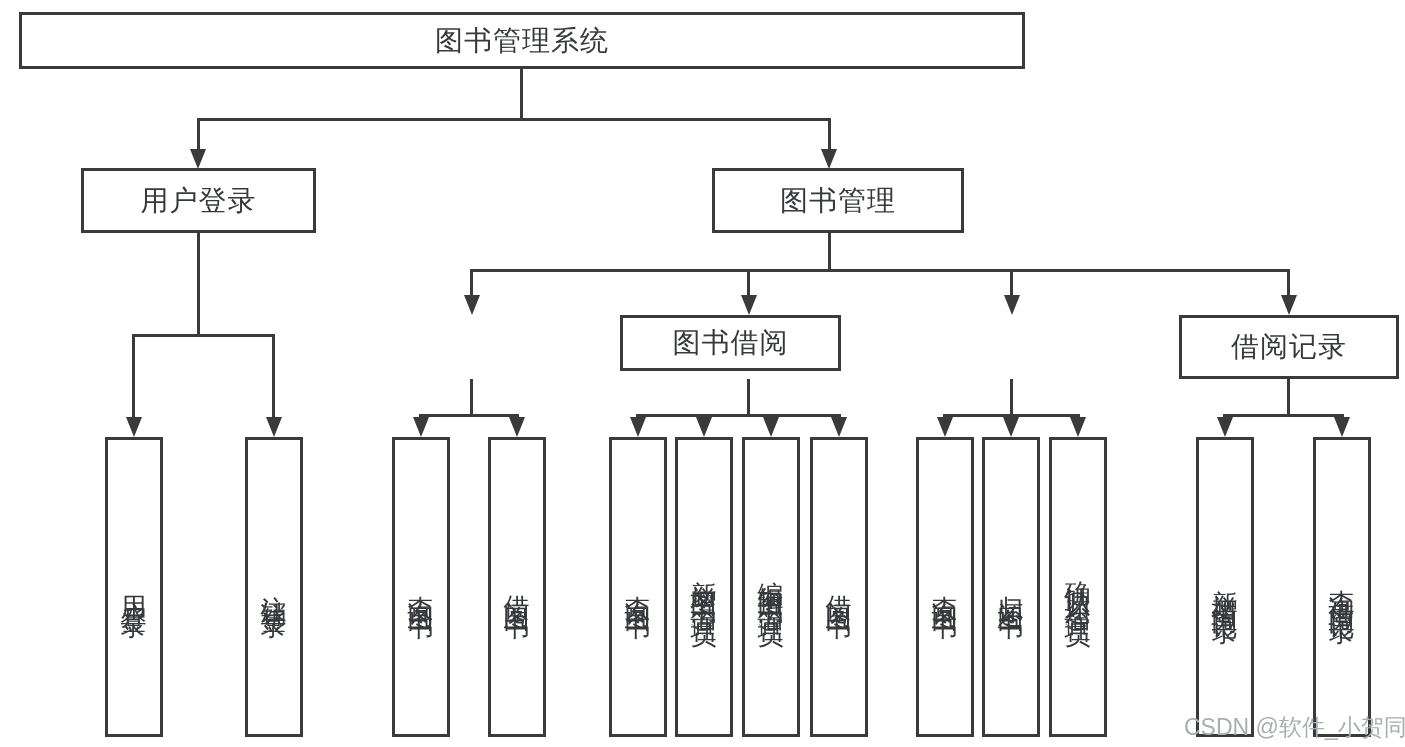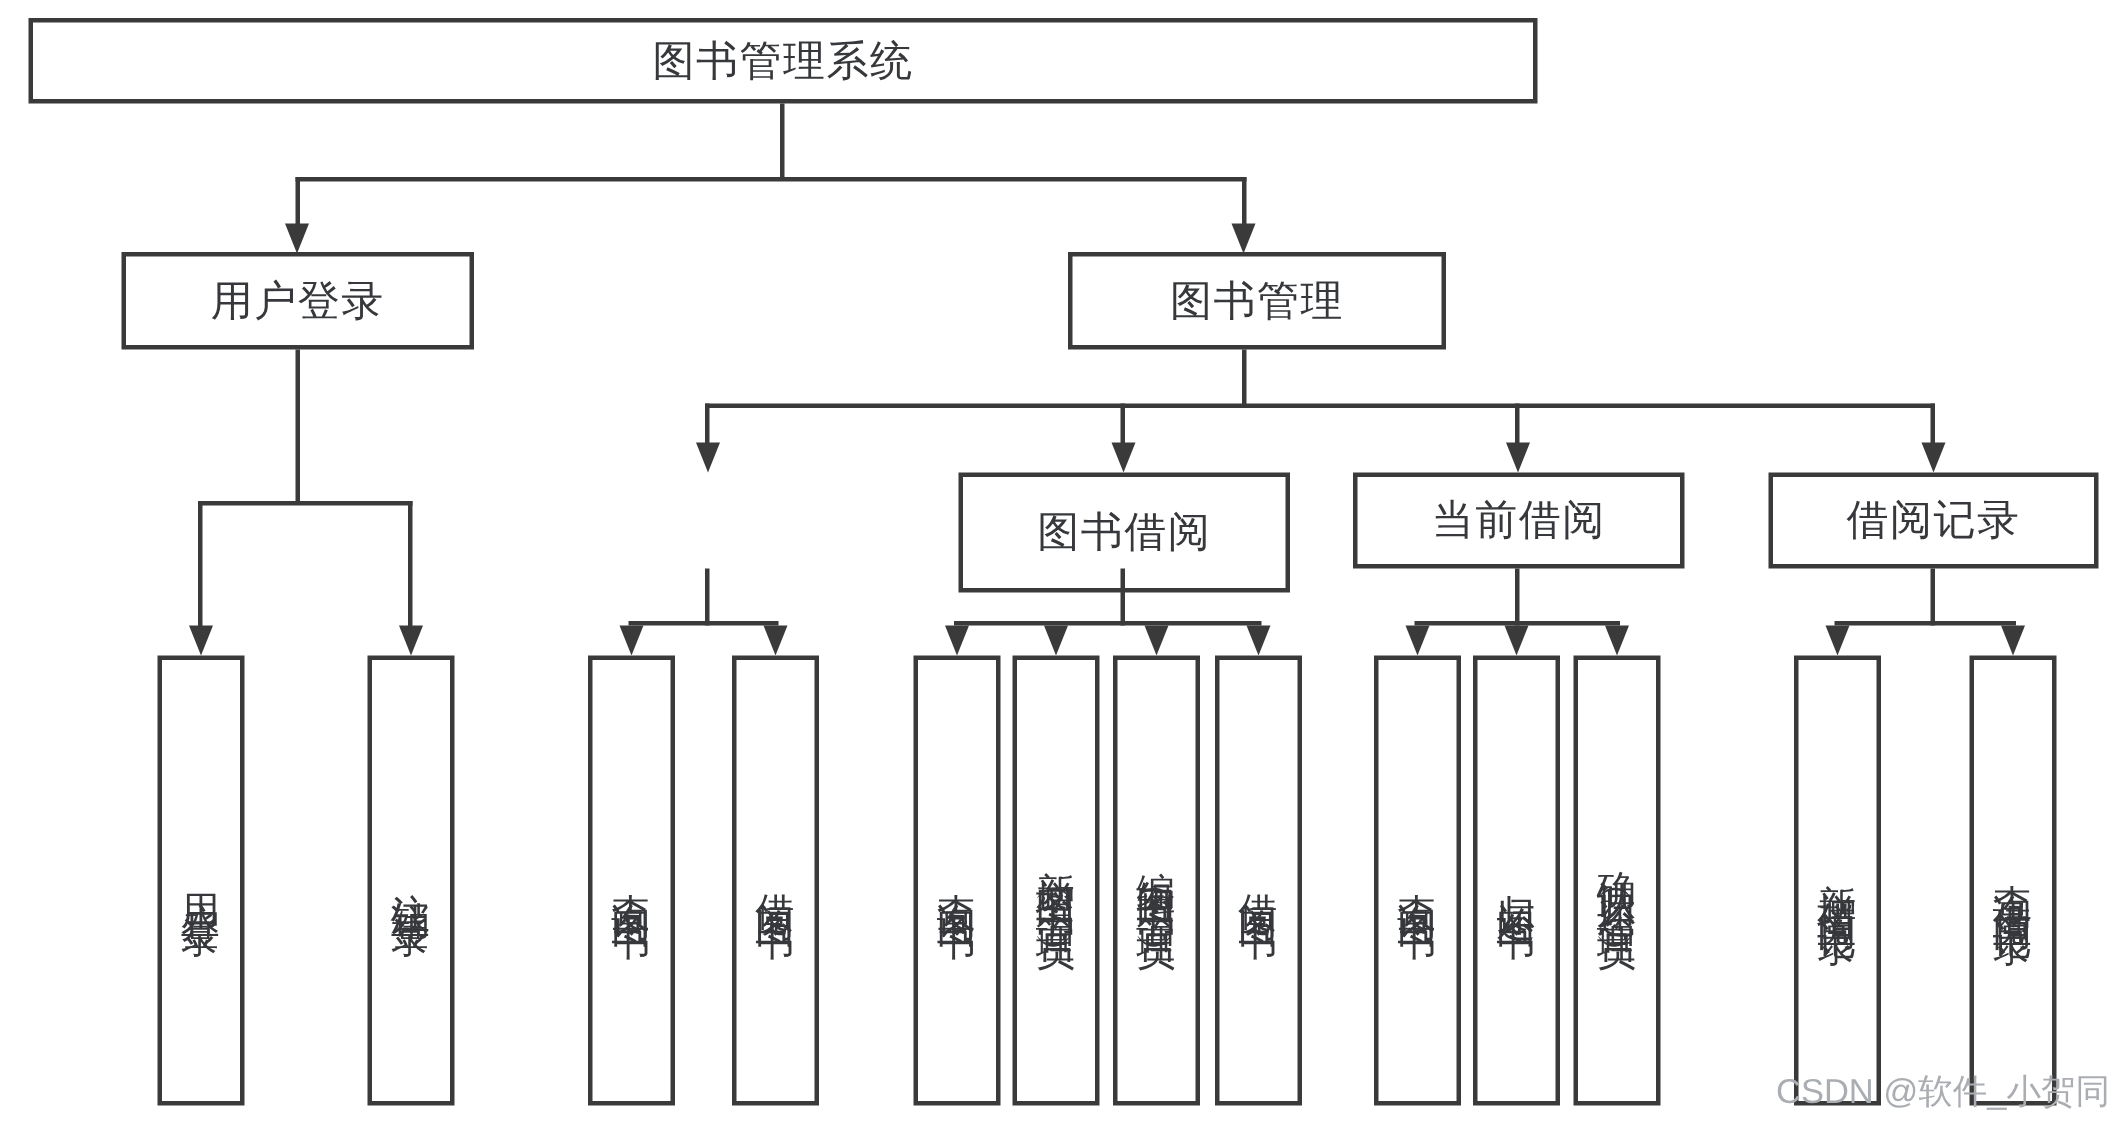--- a/index.html
+++ b/index.html
@@ -63,25 +63,22 @@
   <div class="l" style="left:470px;top:269px;width:820px;height:3px;"></div>
   <div class="l" style="left:470px;top:269px;width:3px;height:28px;"></div>
   <div class="ar" style="left:464px;top:295px;"></div>
   <div class="l" style="left:747px;top:269px;width:3px;height:28px;"></div>
   <div class="ar" style="left:741px;top:295px;"></div>
   <div class="l" style="left:1010px;top:269px;width:3px;height:28px;"></div>
   <div class="ar" style="left:1004px;top:295px;"></div>
   <div class="l" style="left:1287px;top:269px;width:3px;height:28px;"></div>
   <div class="ar" style="left:1281px;top:295px;"></div>
 
-  <div class="box hbox" style="left:639px;top:315px;width:221px;height:80px;">
+  <div class="box hbox" style="left:620px;top:315px;width:221px;height:56px;">
     <span>图书借阅</span>
-  </div>
-  <div class="box hbox" style="left:902px;top:315px;width:221px;height:64px;">
-    <span>当前借阅</span>
   </div>
   <div class="box hbox" style="left:1179px;top:315px;width:220px;height:64px;">
     <span>借阅记录</span>
   </div>
 
   <div class="l" style="left:470px;top:379px;width:3px;height:38px;"></div>
   <div class="l" style="left:419px;top:414px;width:100px;height:3px;"></div>
   <div class="ar" style="left:413px;top:417px;"></div>
   <div class="ar" style="left:509px;top:417px;"></div>
 

